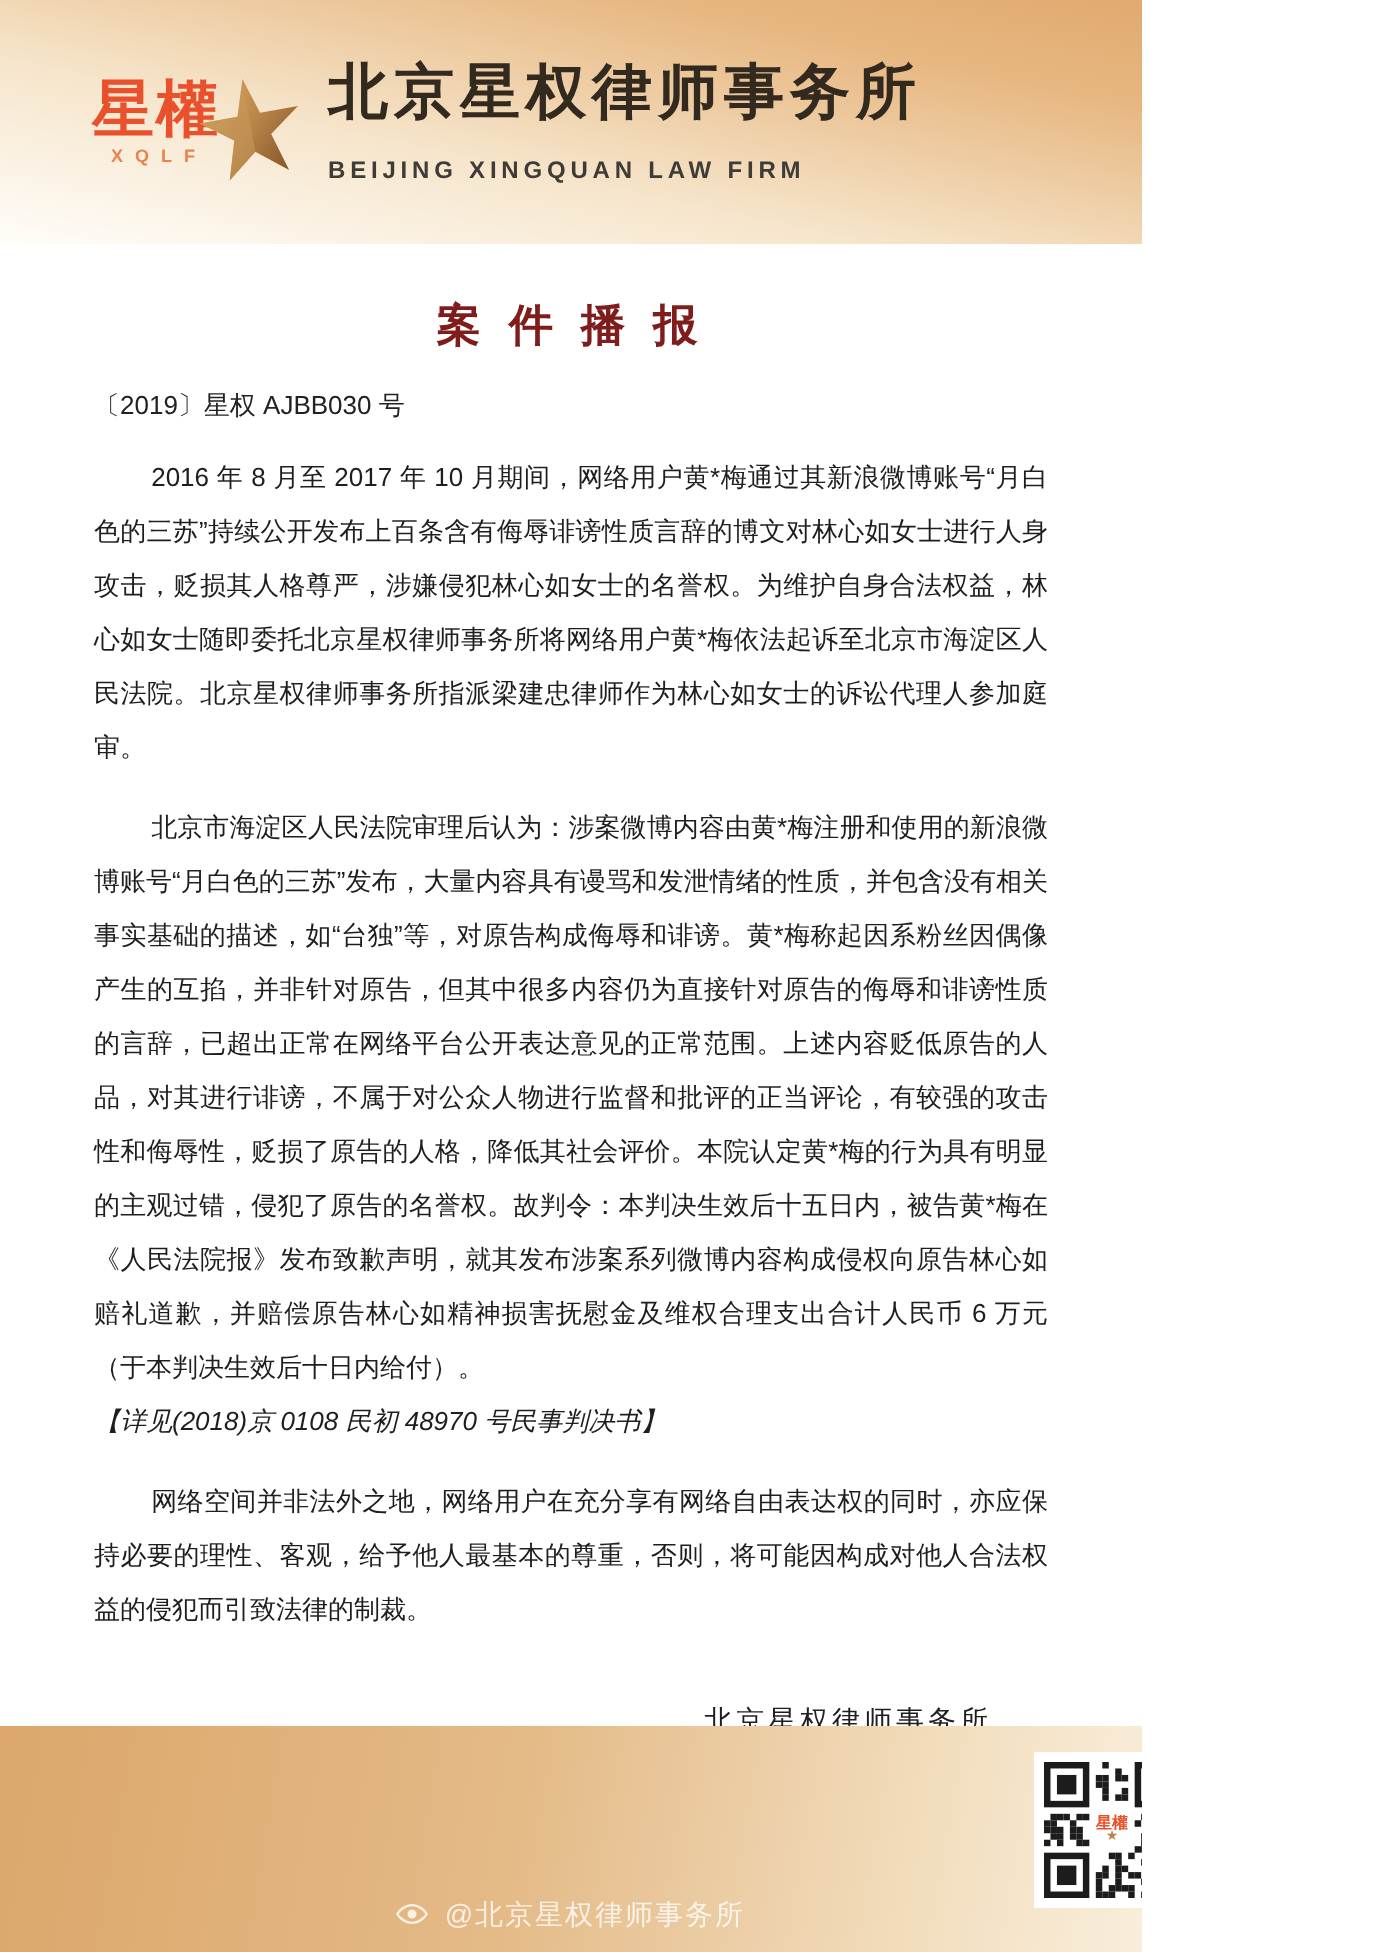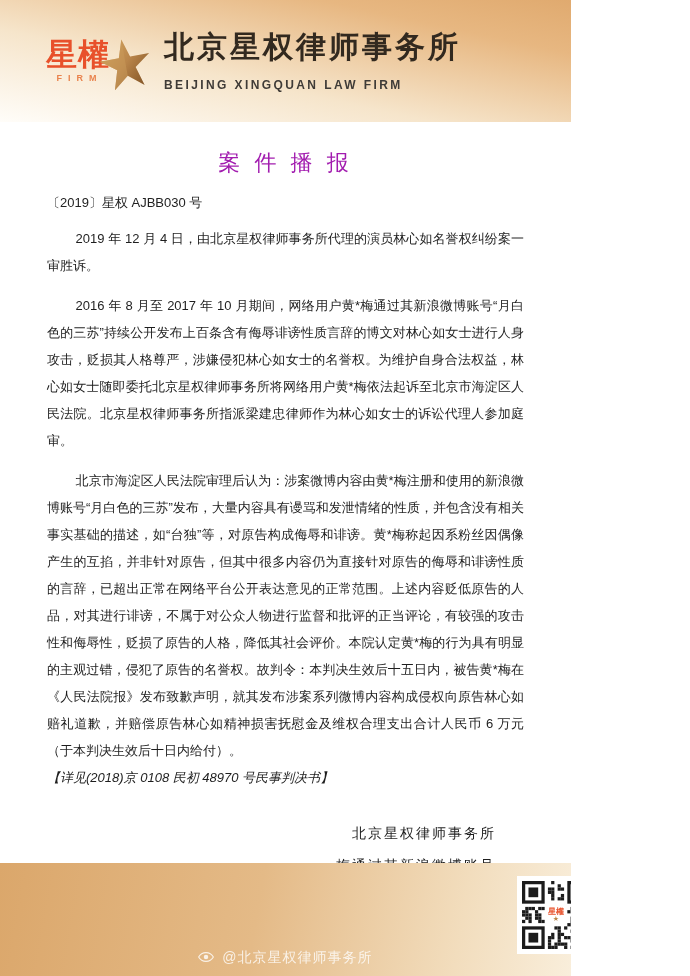--- a/index.html
+++ b/index.html
@@ -17,22 +17,22 @@
   .logo-en{font-size:9px;font-weight:bold;color:#e9834d;letter-spacing:6px;margin-top:4px;text-indent:3px;}
   .logo-star{display:inline-block;margin:10px 8px 0 -10px;transform:rotate(-10deg);}
   .firm{margin-left:4px;}
   .firm-cn{font-family:"Liberation Serif","DejaVu Serif",serif;font-weight:700;
     font-size:30px;letter-spacing:3px;color:#32291f;line-height:1.15;}
   .firm-en{font-size:12px;font-weight:bold;letter-spacing:2.4px;color:#3f3b37;margin-top:13px;}
 
   
   .doc{position:absolute;top:122px;left:0;right:0;height:741px;background:#fff;
     padding:0 47px;box-sizing:border-box;color:#1e1e1e;}
-  .title{margin:26px 0 0;text-align:center;font-size:22px;font-weight:normal;
-    letter-spacing:4px;color:#a21caf;}
+  .title{margin:26px 0 0;text-align:center;font-size:22px;font-weight:bold;
+    letter-spacing:4px;color:#7f1d1d;}
   .case-no{margin-top:16px;font-size:13px;color:#222;}
   .para{margin:13px 0;font-size:13px;line-height:27px;text-align:justify;
     text-indent:2.2em;color:#1e1e1e;}
   .para.flush{text-indent:0;margin-top:0;font-style:italic;}
   .para.pre-ref{margin-bottom:0;}
   .sign{margin-top:34px;text-align:right;padding-right:28px;font-size:14px;
     letter-spacing:2px;color:#1e1e1e;}
   .sign.date{margin-top:14px;}
 
   
@@ -52,21 +52,21 @@
 </style>
 </head>
 <body>
 
 <div class="page">
 
   <header class="band-top">
     <div class="logo">
       <div class="logo-seal">
         <div class="logo-cn">星權</div>
-        <div class="logo-en">FIRM</div>
+        <div class="logo-en">XQLF</div>
       </div>
       <span class="logo-star">
         <svg width="52" height="52" viewBox="0 0 100 100">
           <defs>
             <linearGradient id="gstar" x1="0" y1="0" x2="1" y2="1">
               <stop offset="0" stop-color="#dcae63"></stop>
               <stop offset="0.5" stop-color="#b9854a"></stop>
               <stop offset="1" stop-color="#774a1e"></stop>
             </linearGradient>
           </defs>
@@ -77,24 +77,24 @@
     </div>
     <div class="firm">
       <div class="firm-cn">北京星权律师事务所</div>
       <div class="firm-en">BEIJING XINGQUAN LAW FIRM</div>
     </div>
   </header>
 
   <main class="doc">
     <h1 class="title">案 件 播 报</h1>
     <div class="case-no">〔2019〕星权 AJBB030 号</div>
-    <p class="para">2019 年 12 月 4 日，由北京星权律师事务所代理的演员林心如名誉权纠纷案一审胜诉。</p>
     <p class="para">2016 年 8 月至 2017 年 10 月期间，网络用户黄*梅通过其新浪微博账号“月白色的三苏”持续公开发布上百条含有侮辱诽谤性质言辞的博文对林心如女士进行人身攻击，贬损其人格尊严，涉嫌侵犯林心如女士的名誉权。为维护自身合法权益，林心如女士随即委托北京星权律师事务所将网络用户黄*梅依法起诉至北京市海淀区人民法院。北京星权律师事务所指派梁建忠律师作为林心如女士的诉讼代理人参加庭审。</p>
     <p class="para pre-ref">北京市海淀区人民法院审理后认为：涉案微博内容由黄*梅注册和使用的新浪微博账号“月白色的三苏”发布，大量内容具有谩骂和发泄情绪的性质，并包含没有相关事实基础的描述，如“台独”等，对原告构成侮辱和诽谤。黄*梅称起因系粉丝因偶像产生的互掐，并非针对原告，但其中很多内容仍为直接针对原告的侮辱和诽谤性质的言辞，已超出正常在网络平台公开表达意见的正常范围。上述内容贬低原告的人品，对其进行诽谤，不属于对公众人物进行监督和批评的正当评论，有较强的攻击性和侮辱性，贬损了原告的人格，降低其社会评价。本院认定黄*梅的行为具有明显的主观过错，侵犯了原告的名誉权。故判令：本判决生效后十五日内，被告黄*梅在《人民法院报》发布致歉声明，就其发布涉案系列微博内容构成侵权向原告林心如赔礼道歉，并赔偿原告林心如精神损害抚慰金及维权合理支出合计人民币 6 万元（于本判决生效后十日内给付）。</p>
     <p class="para flush">【详见(2018)京 0108 民初 48970 号民事判决书】</p>
+    <p class="para">网络空间并非法外之地，网络用户在充分享有网络自由表达权的同时，亦应保持必要的理性、客观，给予他人最基本的尊重，否则，将可能因构成对他人合法权益的侵犯而引致法律的制裁。</p>
     <div class="sign">北京星权律师事务所</div>
     <div class="sign date">梅通过其新浪微博账号</div>
   </main>
 
   <footer class="band-bottom">
     <div class="qr">
       <svg width="68" height="68" viewBox="0 0 63 63">
         <rect x="0" y="0" width="63" height="63" fill="#fff"></rect>
         <g fill="#1c1c1c">
           <rect x="0" y="0" width="21" height="21"></rect>

